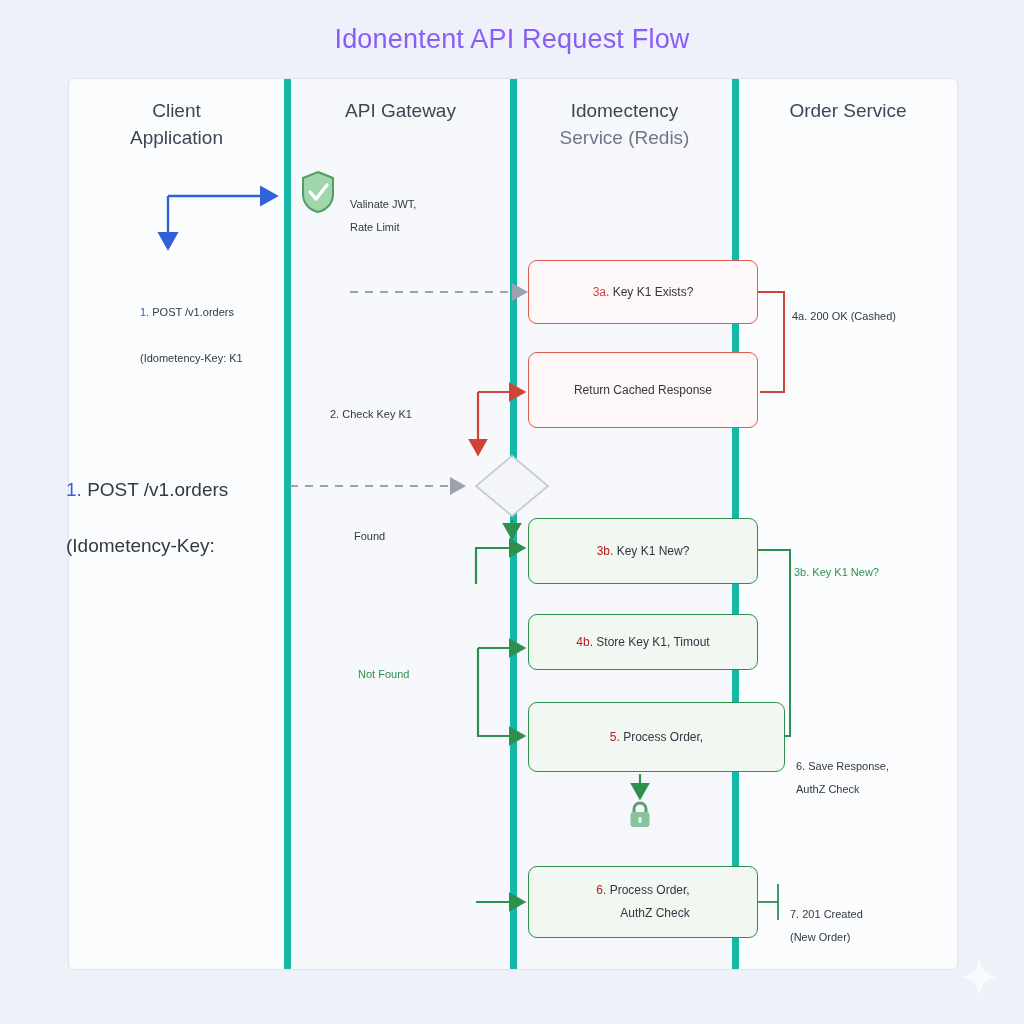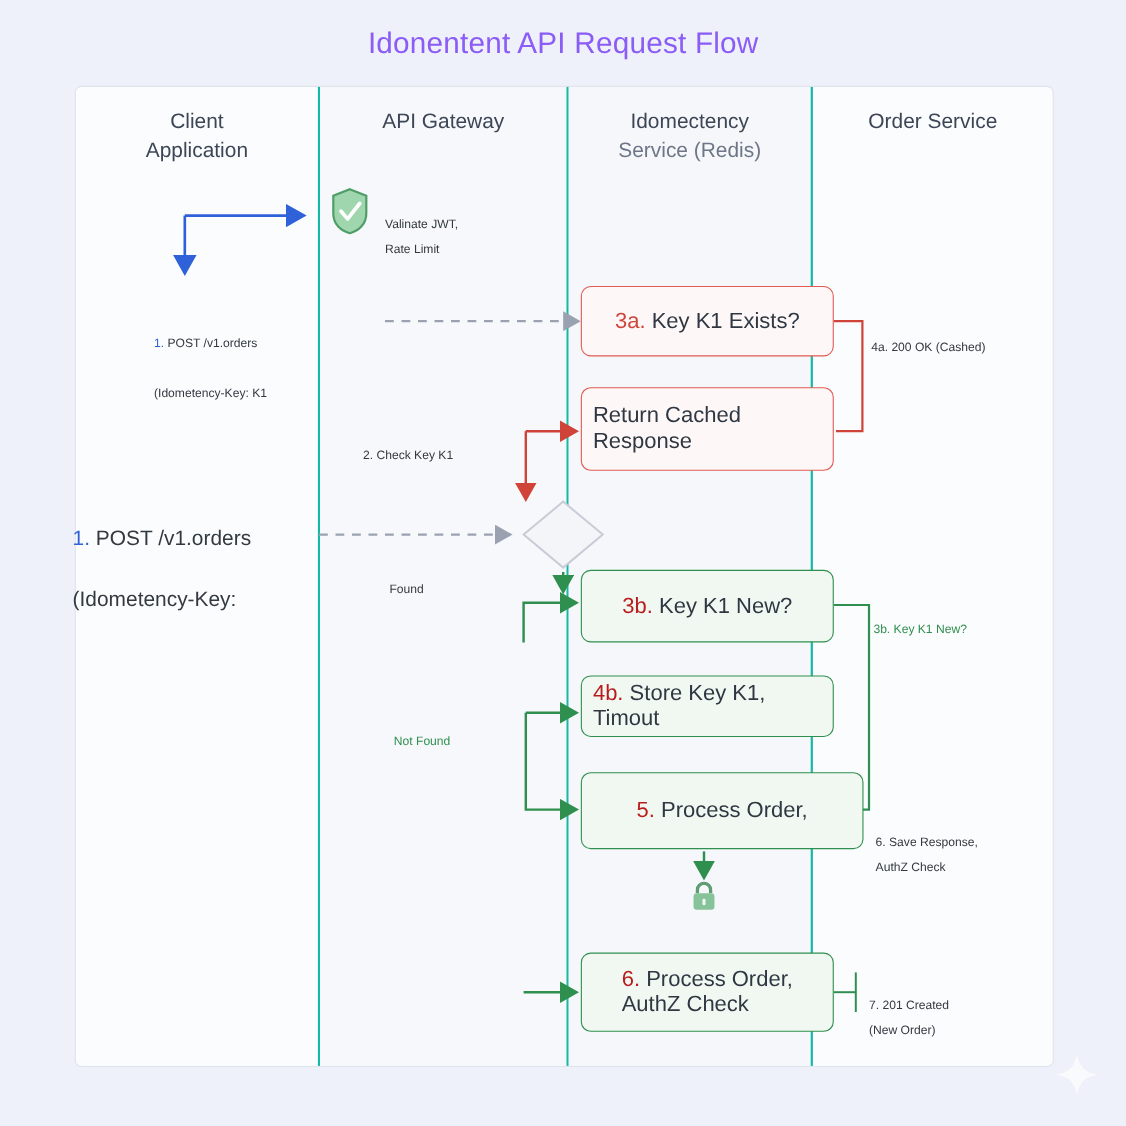--- a/index.html
+++ b/index.html
@@ -37,21 +37,21 @@
     width: 888px;
     height: 890px;
     background: #fbfcfe;
     border: 1px solid #dfe3ec;
     border-radius: 6px;
   }
   .lane {
     position: absolute;
     top: 0;
     height: 890px;
-    border-right: 2px solid #14b8a6;
+    border-right: 7px solid #14b8a6;
     box-sizing: border-box;
   }
   .lane.l0 { left: 0px;   width: 222px; }
   .lane.l1 { left: 222px; width: 226px; background: #f7f8fb; }
   .lane.l2 { left: 448px; width: 222px; background: #f6f7fa; }
   .lane.l3 { left: 670px; width: 218px; border-right: none; }
 
   .lane-title {
     position: absolute;
     top: 18px;
@@ -63,22 +63,22 @@
   }
   .lane-title .sub { color: #6e7787; }
 
   .node {
     position: absolute;
     box-sizing: border-box;
     border-radius: 9px;
     display: flex;
     align-items: center;
     justify-content: center;
-    text-align: left;
-    font-size: 20px;
+    text-align: right;
+    font-size: 12px;
     line-height: 23px;
     padding: 6px 10px;
   }
   .node.red {
     border: 1.6px solid #e05b52;
     background: #fdf8f7;
     color: #2f3742;
   }
   .node.green {
     border: 1.6px solid #2f8f4e;

